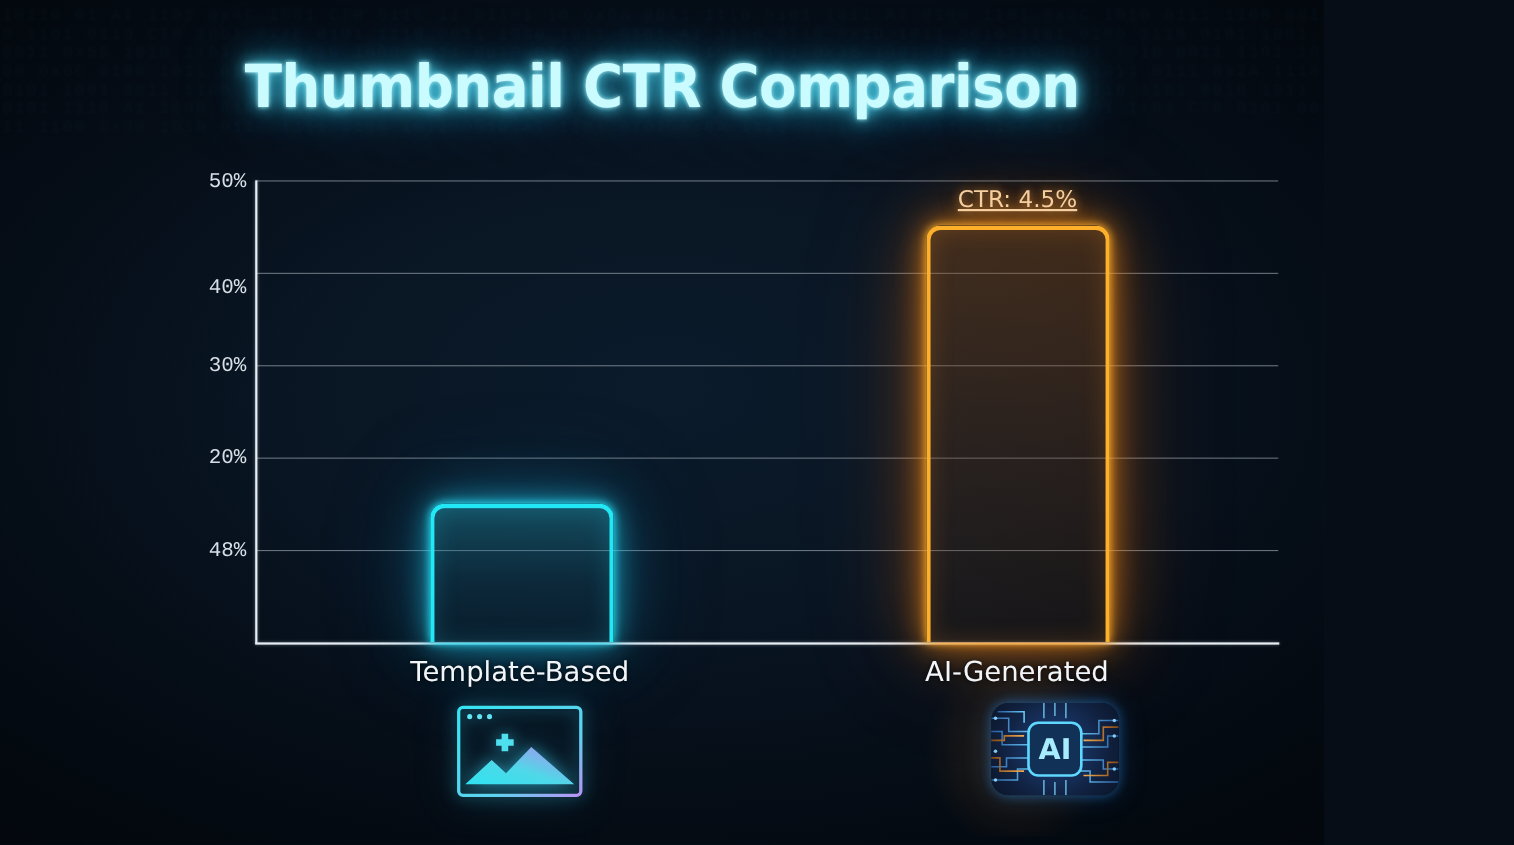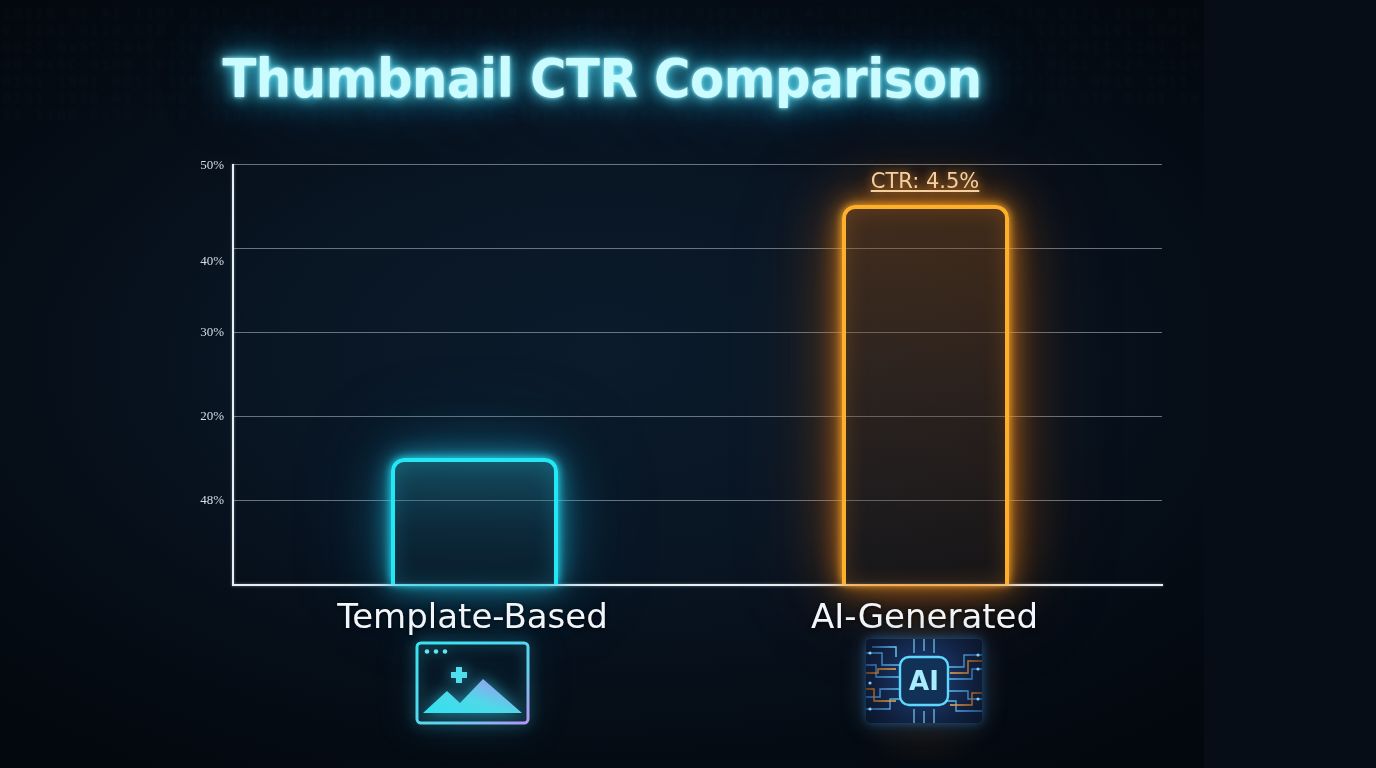--- a/index.html
+++ b/index.html
@@ -89,22 +89,22 @@
     opacity:.72;
   }
   #y-labels {
     position:absolute;
     left:-65px; top:0; width:56px; height:421px;
   }
   #y-labels span {
     position:absolute;
     right:0;
     transform:translateY(-50%);
-    font-family:Liberation Serif, serif;
-    font-size:13px;
+    font-family:Liberation Mono, monospace;
+    font-size:19px;
     color:#d6dee6;
     white-space:nowrap;
     margin-left:29px;
   }
 
   
   .bar {
     position:absolute;
     bottom:1px;
     border-style:solid;
@@ -155,37 +155,38 @@
   #value-ai {
     color:#f5cfa0;
     text-shadow:0 0 8px rgba(255,165,60,.7), 0 0 20px rgba(235,130,30,.45);
   }
 
   
   .cat-label {
     position:absolute;
     text-align:center;
     font-family:"DejaVu Sans", sans-serif;
-    font-size:34px;
+    font-size:25px;
     color:#f2f6fa;
     white-space:nowrap;
     text-shadow:0 1px 4px rgba(0,0,0,.8);
   }
 
   
   .cat-icon {
     position:absolute;
   }
   #icon-template-wrap {
     filter:drop-shadow(0 0 7px rgba(60,215,245,.55)) drop-shadow(0 0 18px rgba(40,170,215,.35));
   }
   #icon-ai-wrap {
-    border-radius:5px;
+    border-radius:16px;
     overflow:hidden;
     box-shadow:0 0 10px rgba(50,160,255,.40), 0 0 26px rgba(35,110,200,.28);
+    margin-left:35px;
   }
   .ai-chip-bg {
     position:absolute; inset:0;
     background:
       radial-gradient(circle at 50% 48%, #1d3f78 0%, #16305c 38%, #101f3c 70%, #0a1529 100%);
   }
 
   
   #ai-icon-glow {
     position:absolute;

